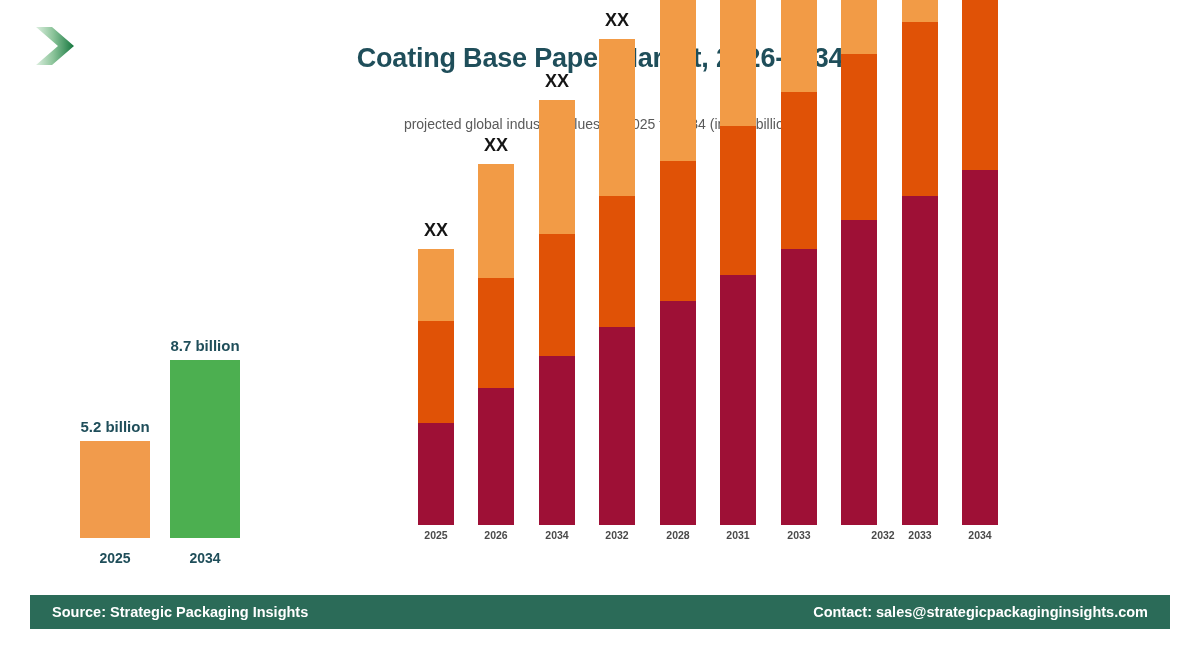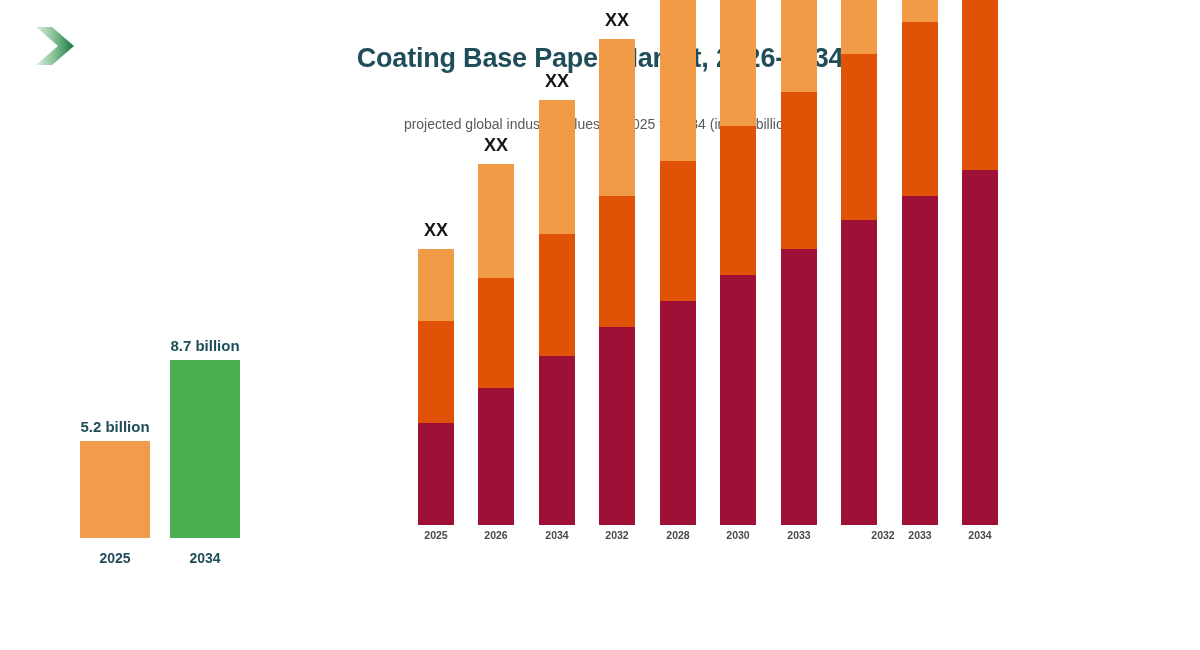--- a/index.html
+++ b/index.html
@@ -185,22 +185,26 @@
           <div class="seg s1" style="height: 183.273px; background: rgb(224, 82, 6);"></div>
           <div class="seg s0" style="height: 354.909px; background: rgb(158, 16, 54);"></div>
         </div>
       </div>
     <div class="axis" id="axis">
         <div class="col-yr" style="left: 18px; color: rgb(74, 74, 74);">2025</div>
         <div class="col-yr" style="left: 78px; color: rgb(74, 74, 74);">2026</div>
         <div class="col-yr" style="left: 139px; color: rgb(74, 74, 74);">2034</div>
         <div class="col-yr" style="left: 199px; color: rgb(74, 74, 74);">2032</div>
         <div class="col-yr" style="left: 260px; color: rgb(74, 74, 74);">2028</div>
-        <div class="col-yr" style="left: 320px; color: rgb(74, 74, 74);">2030</div>
+        <div class="col-yr" style="left: 320px; color: rgb(74, 74, 74);">2031</div>
         <div class="col-yr" style="left: 381px; color: rgb(74, 74, 74);">2033</div>
         <div class="col-yr" style="left: 441px; color: rgb(74, 74, 74); margin-left: 24px;">2032</div>
         <div class="col-yr" style="left: 502px; color: rgb(74, 74, 74);">2033</div>
         <div class="col-yr" style="left: 562px; color: rgb(74, 74, 74);">2034</div>
       </div>
   </div>
 
+  <div class="footer">
+    <span class="src">Source: Strategic Packaging Insights</span>
+    <span class="con">Contact: sales@strategicpackaginginsights.com</span>
+  </div>
 
 </div>
 
 </body></html>

